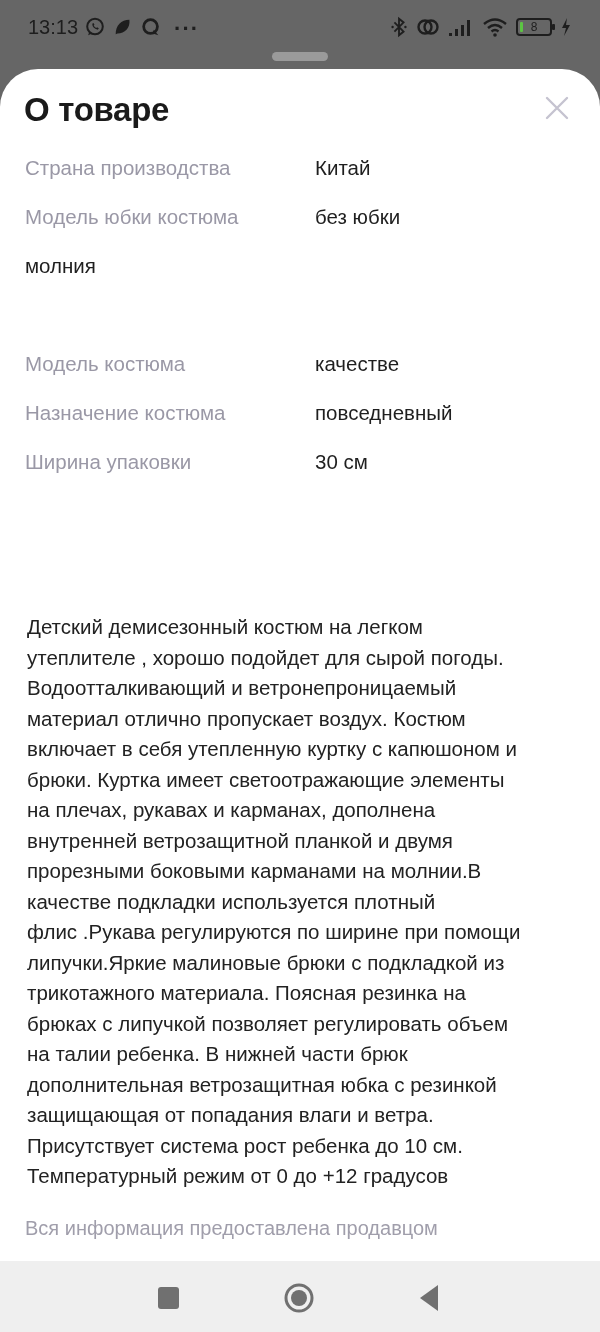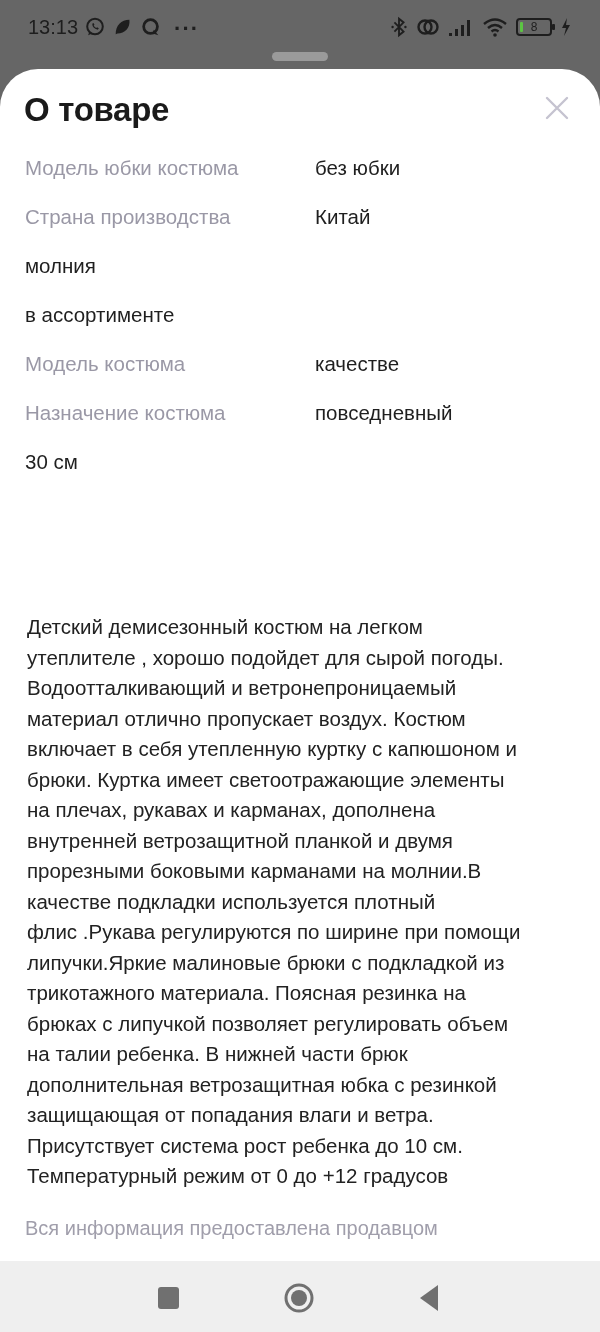--- a/index.html
+++ b/index.html
@@ -106,42 +106,42 @@
 <div class="sheet">
   <h1 class="title">О товаре</h1>
   <div class="close-btn">
     <svg width="30" height="30" viewBox="0 0 30 30">
         <path d="M5 5 L25 25 M25 5 L5 25" stroke="#c5c3d0" stroke-width="2.4" stroke-linecap="round"></path>
       </svg>
   </div>
 
   <div class="specs">
     <div class="spec-row">
+      <span class="spec-label">Страна производства</span>
+      <span class="spec-value">Китай</span>
+    </div>
+    <div class="spec-row">
       <span class="spec-label">Модель юбки костюма</span>
       <span class="spec-value">без юбки</span>
-    </div>
-    <div class="spec-row">
-      <span class="spec-label">Страна производства</span>
-      <span class="spec-value">Китай</span>
     </div>
     <div class="spec-row">
       <span class="spec-value">молния</span>
     </div>
     <div class="spec-row">
-      <span class="spec-value">в ассортименте</span>
     </div>
     <div class="spec-row">
       <span class="spec-label">Модель костюма</span>
       <span class="spec-value">качестве</span>
     </div>
     <div class="spec-row">
       <span class="spec-label">Назначение костюма</span>
       <span class="spec-value">повседневный</span>
     </div>
     <div class="spec-row">
+      <span class="spec-label">Ширина упаковки</span>
       <span class="spec-value">30 см</span>
     </div>
   </div>
 
   <p class="description">Детский демисезонный костюм на легком
 утеплителе , хорошо подойдет для сырой погоды.
 Водоотталкивающий и ветронепроницаемый
 материал отлично пропускает воздух. Костюм
 включает в себя утепленную куртку с капюшоном и
 брюки. Куртка имеет светоотражающие элементы

